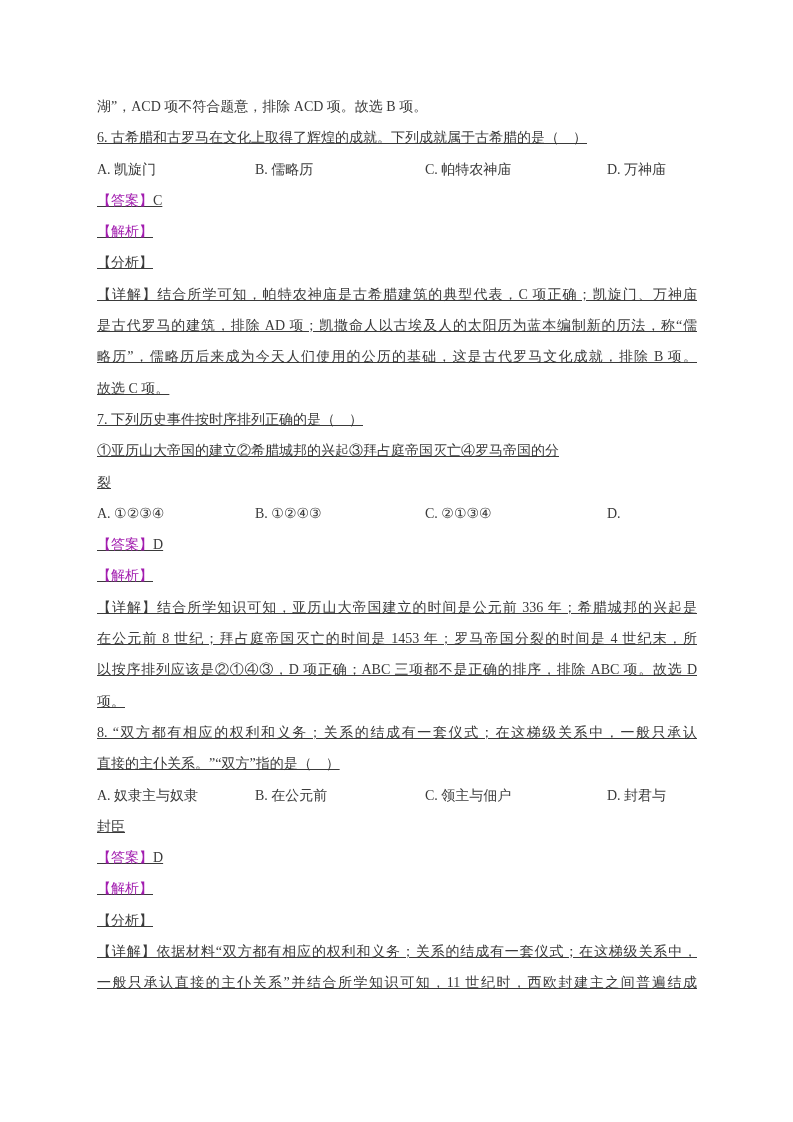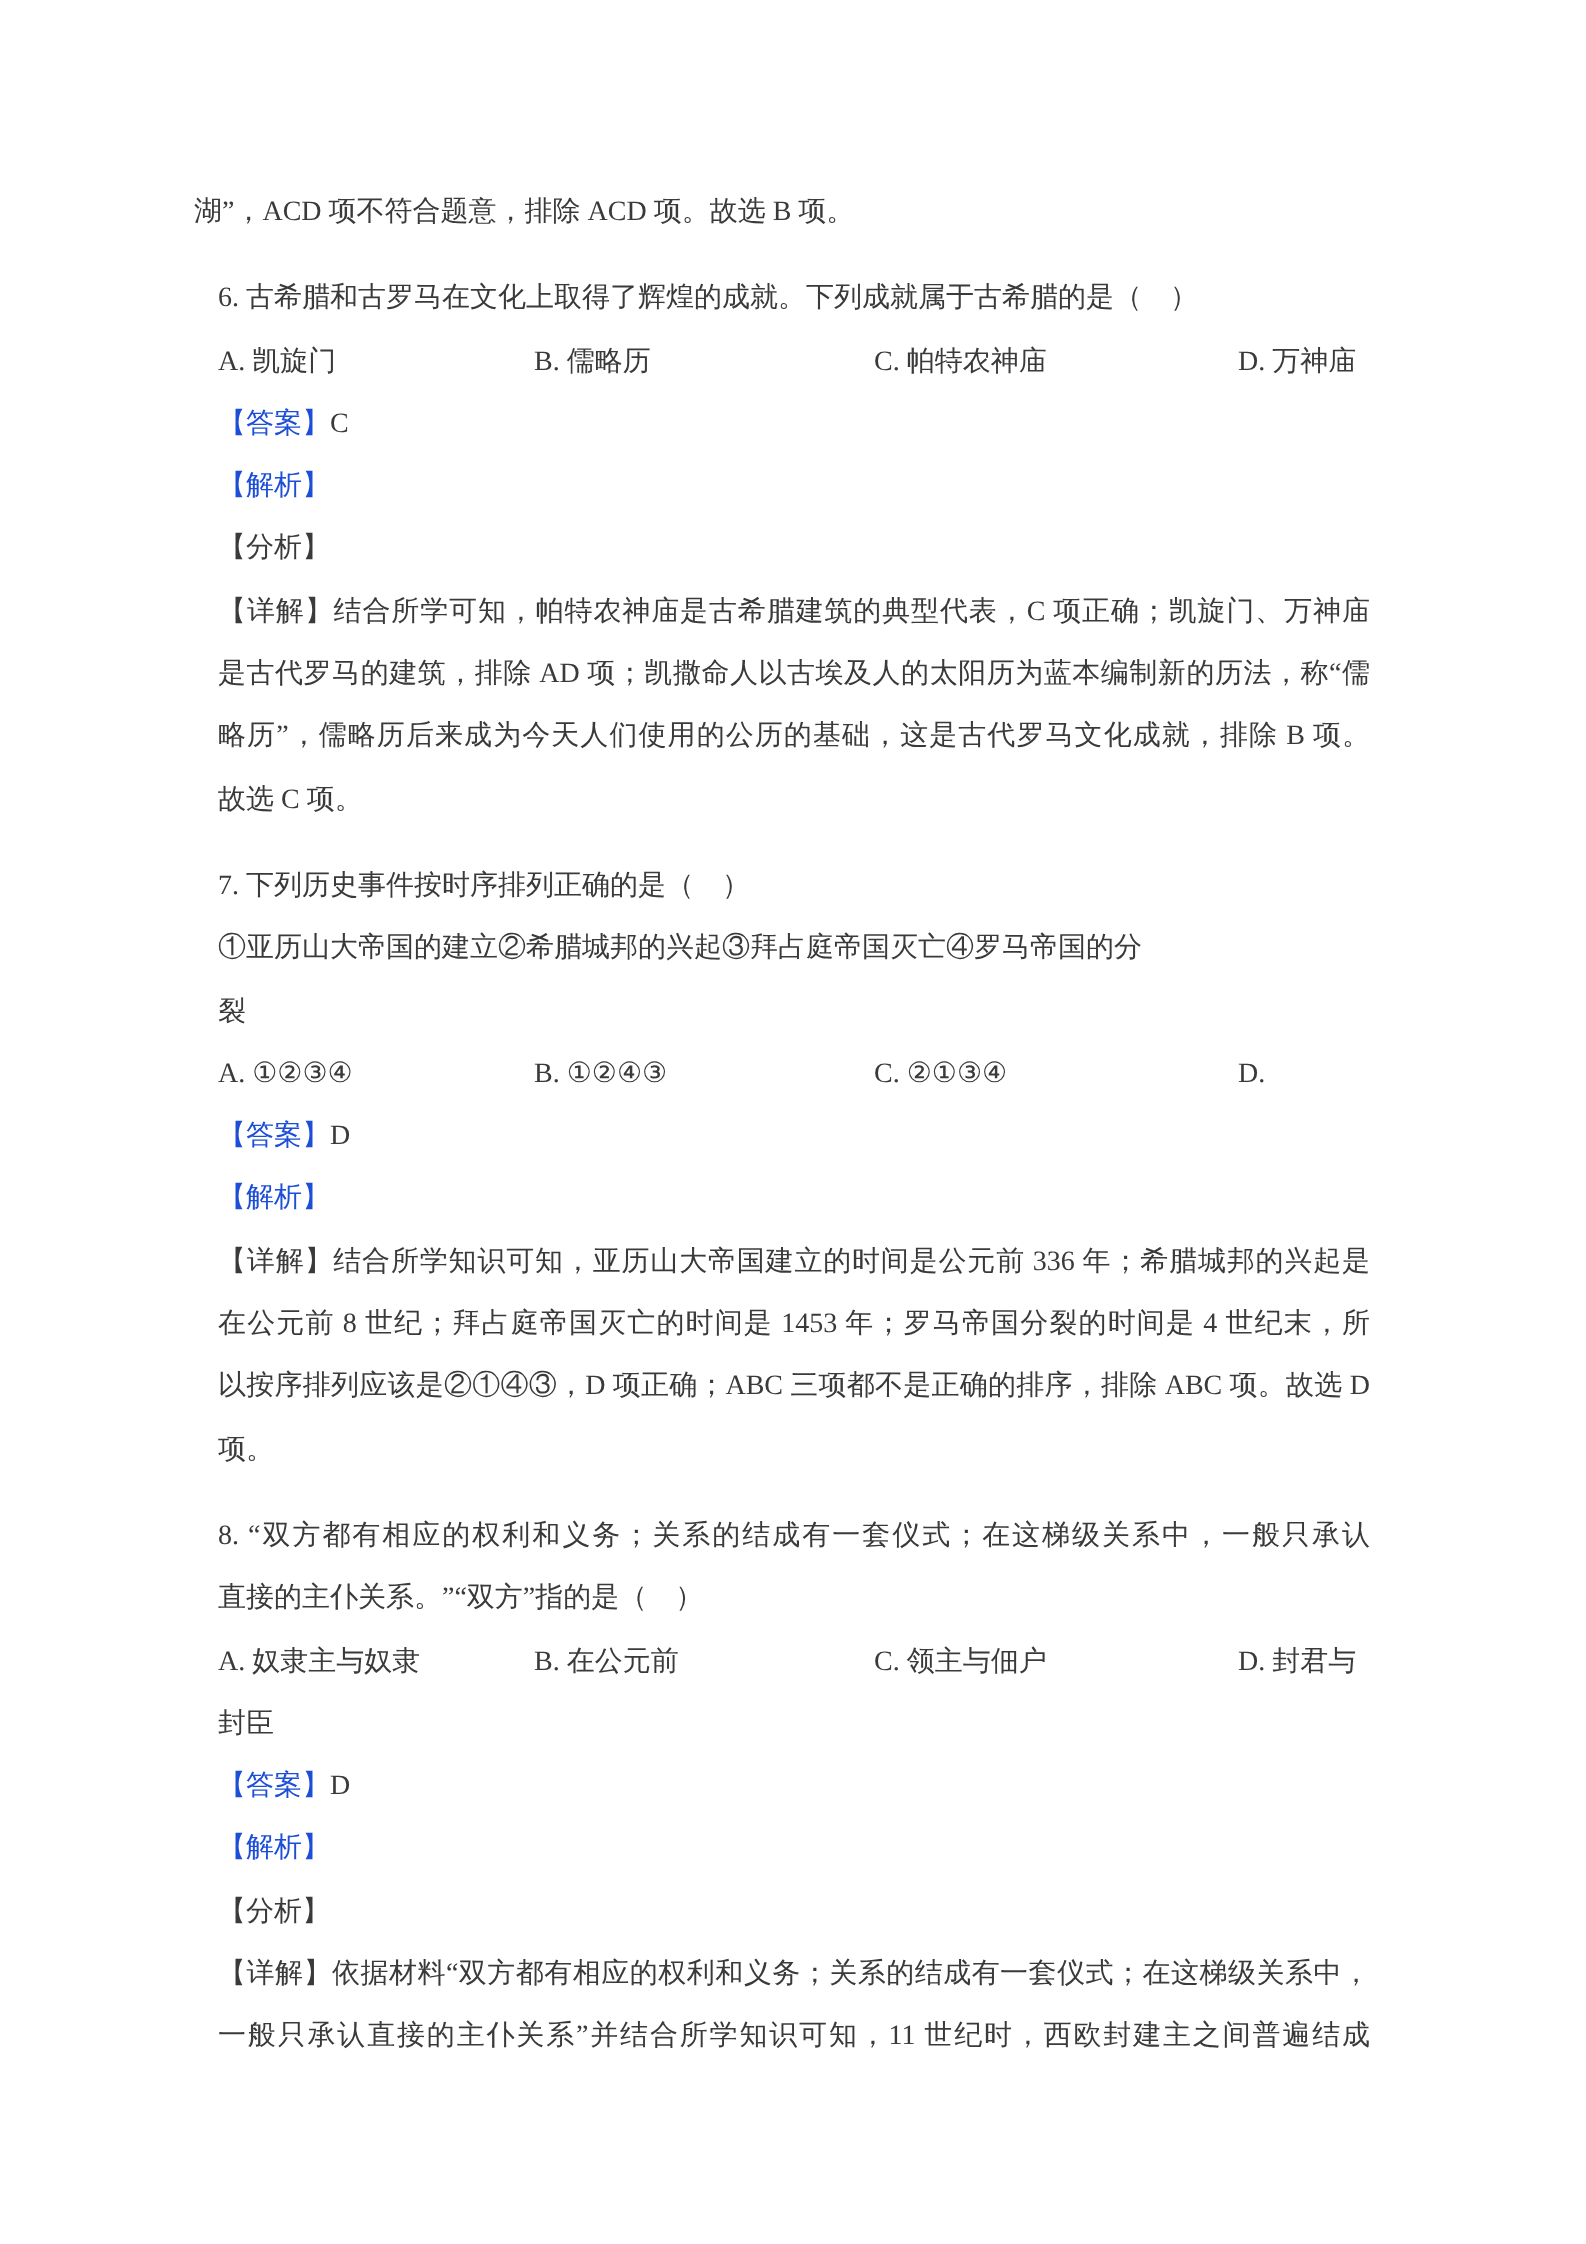--- a/index.html
+++ b/index.html
@@ -9,40 +9,40 @@
     background:#ffffff;
     overflow:hidden;
   }
   .content{
     position:absolute;left:97px;top:91px;width:600px;
     color:#3a3a3a;
     font-family:"Liberation Serif","DejaVu Serif",serif;
     font-size:14px;
     line-height:31.3px;
   }
-  section{margin:12px;padding:0;}
+  section{margin:0;padding:0;text-decoration:underline;}
   .line{height:31.3px;white-space:nowrap;overflow:visible;}
   
   .fill{
     white-space:normal;
     text-align:justify;
     text-align-last:justify;
     overflow:hidden;
   }
   
   .optrow{position:relative;}
   .opt{position:absolute;top:0;white-space:nowrap;}
   .p0{left:0;}
   .p1{left:158px;}
   .p2{left:328px;}
   .p3{left:510px;}
   
   .items{display:flex;width:572px;}
   .items span{white-space:nowrap;}
-  .blue{color:#1d4ed8;}
+  .blue{color:#a21caf;}
 </style>
 </head>
 <body>
 
 <div class="page">
   <div class="content">
 
     <div class="line">湖”，ACD 项不符合题意，排除 ACD 项。故选 B 项。</div>
 
     <section>

